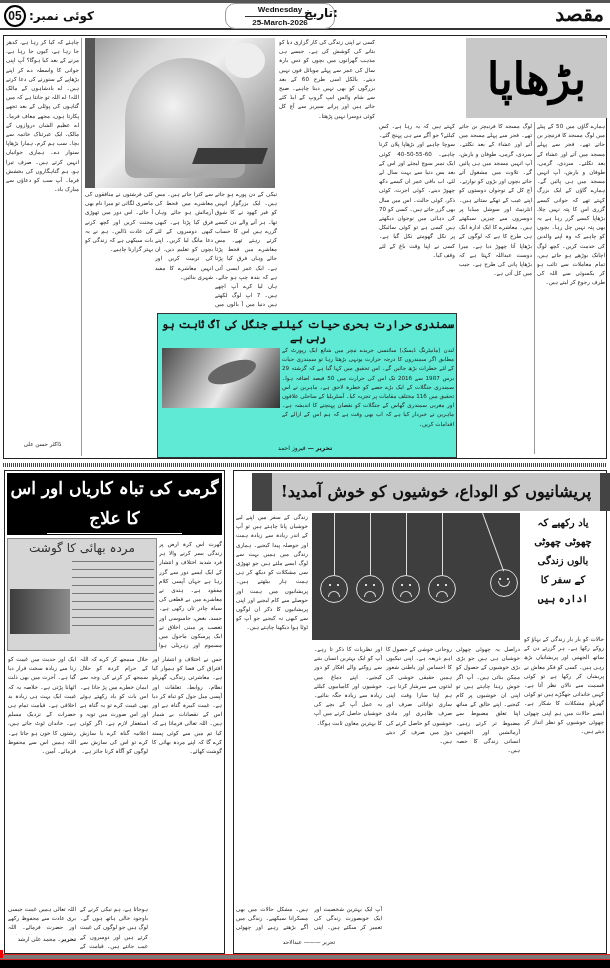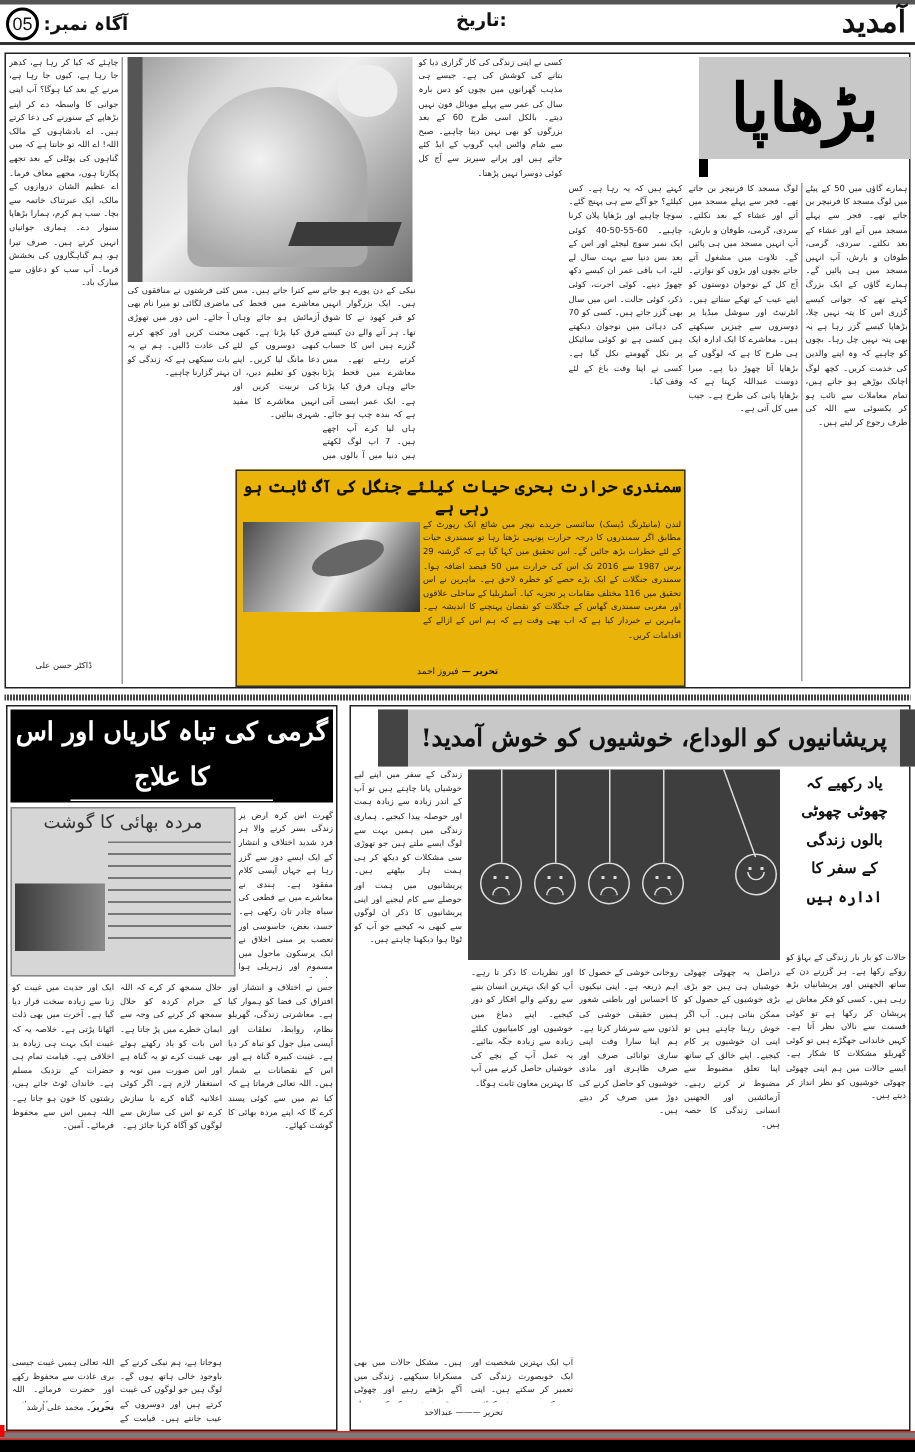--- a/index.html
+++ b/index.html
@@ -2,41 +2,41 @@
 <html><head>
 <meta charset="utf-8">
 <style>
   *{box-sizing:border-box;margin:0;padding:0}
   body{width:610px;height:968px;background:#fff;font-family:"DejaVu Sans",sans-serif;position:relative;overflow:hidden;color:#111}
   .abs{position:absolute}
   
   #hdr{left:0;top:0;width:610px;height:30px;border-bottom:2px solid #333;background:#fff}
   #hdr .topline{position:absolute;left:0;top:0;width:610px;height:3px;background:#555}
   #pageno{left:4px;top:4px;height:24px;display:flex;align-items:center;gap:3px;direction:rtl}
-  #pageno .circ{width:22px;height:22px;border:2px solid #000;border-radius:50%;font-weight:normal;font-size:12px;display:flex;align-items:center;justify-content:center;font-family:"Liberation Sans",sans-serif}
+  #pageno .circ{width:22px;height:22px;border:2px solid #000;border-radius:50%;font-weight:bold;font-size:12px;display:flex;align-items:center;justify-content:center;font-family:"Liberation Sans",sans-serif}
   #pageno .lbl{font-size:12px;font-weight:bold}
   #datebox{left:225px;top:3px;width:110px;height:26px;border:1px solid #999;border-radius:10px;text-align:center;font-family:"Liberation Sans",sans-serif;font-weight:bold;font-size:8px;line-height:12px;background:#fff}
   #datebox .sep{display:block;width:70px;height:1px;background:#333;margin:0 auto}
   #datelbl{left:304px;top:6px;font-size:12px;font-weight:bold}
   #logo{right:6px;top:2px;font-size:20px;font-weight:bold;font-family:"DejaVu Serif",serif}
   
   .col{position:absolute;direction:rtl;text-align:justify;font-size:5.6px;line-height:9.2px;color:#222;overflow:hidden;font-family:"DejaVu Sans",sans-serif}
   .frame{position:absolute;border:1.5px solid #222}
   .dots{position:absolute;height:4px;background:repeating-linear-gradient(90deg,#444 0 1px,#fff 1px 2px)}
   .vdiv{position:absolute;width:1px;background:#999}
   
-  #burhapa{left:466px;top:38px;width:141px;height:68px;background:#c8c8c8;display:flex;align-items:center;justify-content:center;direction:rtl;font-size:44px;font-weight:bold;font-family:"DejaVu Serif",serif;color:#000}
+  #burhapa{left:466px;top:38px;width:141px;height:80px;background:#c8c8c8;display:flex;align-items:center;justify-content:center;direction:rtl;font-size:44px;font-weight:bold;font-family:"DejaVu Serif",serif;color:#000}
   #burhapa-bar{left:466px;top:38px;width:6px;height:80px;background:#000}
   #photo-old{left:85px;top:38px;width:190px;height:150px;background:linear-gradient(135deg,#9a9a9a 0%,#d9d9d9 25%,#efefef 45%,#b5b5b5 70%,#6e6e6e 100%);overflow:hidden}
   #photo-old .fig{position:absolute;left:40px;top:20px;width:120px;height:120px;border-radius:60px 60px 10px 10px;background:radial-gradient(circle at 40% 40%,#f2f2f2,#a9a9a9 70%)}
   #photo-old .head{position:absolute;left:140px;top:5px;width:40px;height:35px;border-radius:50%;background:#eee}
   #photo-old .book{position:absolute;left:110px;top:110px;width:70px;height:16px;background:#3a3a3a;transform:skewX(-20deg)}
   #photo-old .bar{position:absolute;left:0;top:0;width:10px;height:150px;background:#555}
   
-  #seabox{left:157px;top:313px;width:300px;height:145px;background:#eab308;border:1.5px solid #333}
+  #seabox{left:157px;top:313px;width:300px;height:145px;background:#5eead4;border:1.5px solid #333}
   #seabox-title{left:0;top:4px;width:300px;text-align:center;direction:rtl;font-size:11px;font-weight:bold;font-family:"DejaVu Serif",serif}
   #seabox-img{left:4px;top:34px;width:118px;height:60px;background:linear-gradient(120deg,#4a4a4a,#bdbdbd 40%,#eaeaea 55%,#7b7b7b 80%,#333)}
   #seabox-img .fish{position:absolute;left:45px;top:14px;width:50px;height:20px;border-radius:50%;background:#666;transform:rotate(-18deg)}
   #seabox-byline{left:120px;top:130px;direction:rtl;font-size:6px;font-weight:bold}
   
   #gheebat-frame{left:4px;top:470px;width:221px;height:484px}
   #gheebat-head{left:7px;top:473px;width:215px;height:62px;background:#000;color:#fff;text-align:center;direction:rtl}
   #gheebat-title{font-size:17px;font-weight:bold;line-height:30px;font-family:"DejaVu Serif",serif}
   #gheebat-author{font-size:9px;line-height:20px;border-top:1px solid #fff;margin:0 40px}
   #gheebat-img{left:7px;top:538px;width:150px;height:113px;background:#d6d6d6;border:1px solid #888}
@@ -60,25 +60,30 @@
   #footer-gray{left:0;top:954px;width:610px;height:6px;background:#7a7a7a;border-top:1px solid #d22;border-bottom:1px solid #d22}
   #footer-black{left:0;top:960px;width:610px;height:8px;background:#000}
   #footer-red{left:0;top:950px;width:3px;height:8px;background:#e00}
 </style>
 </head>
 <body>
 
 <div id="hdr" class="abs">
   <div class="topline"></div>
   <div id="pageno" class="abs">
-    <span class="lbl">آگاہ نمبر:</span>
+    <span class="lbl">کوئی نمبر:</span>
     <span class="circ">05</span>
   </div>
+  <div id="datebox" class="abs">
+    <span>Wednesday</span>
+    <span class="sep"></span>
+    <span>25-March-2026</span>
+  </div>
   <div id="datelbl" class="abs">تاریخ:</div>
-  <div id="logo" class="abs">آمدید</div>
+  <div id="logo" class="abs">مقصد</div>
 </div>
 
 <div class="frame" style="left:3px;top:35px;width:604px;height:424px"></div>
 
 <div id="burhapa-bar" class="abs"></div>
 <div id="burhapa" class="abs">بڑھاپا</div>
 
 <div id="photo-old" class="abs">
   <div class="bar"></div>
   <div class="fig"></div>

